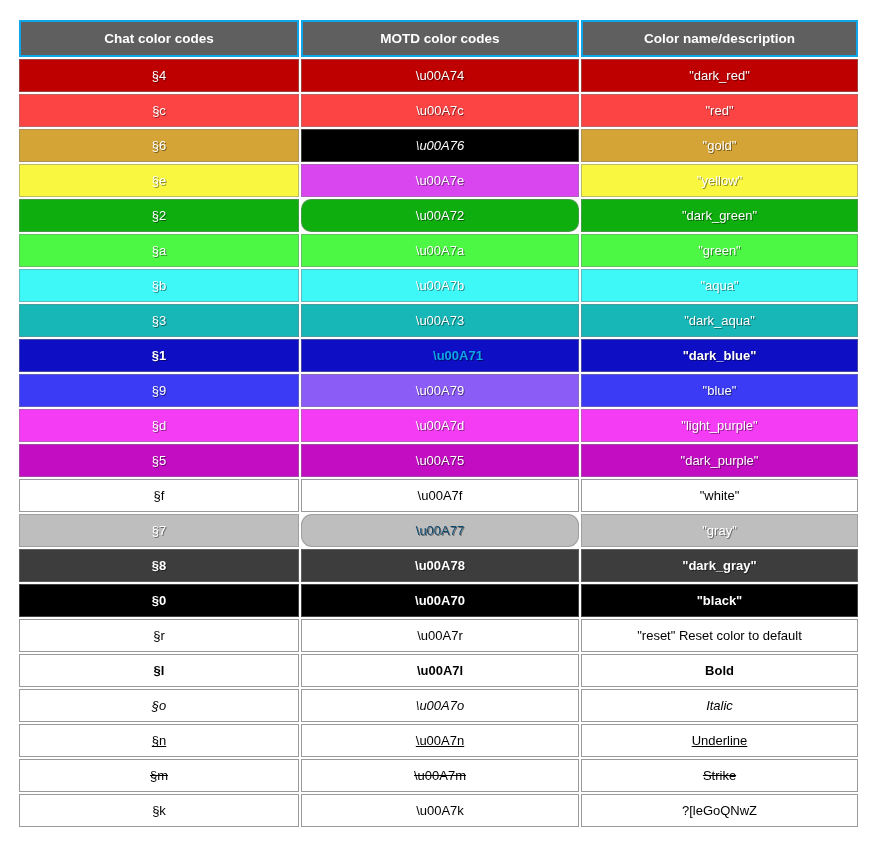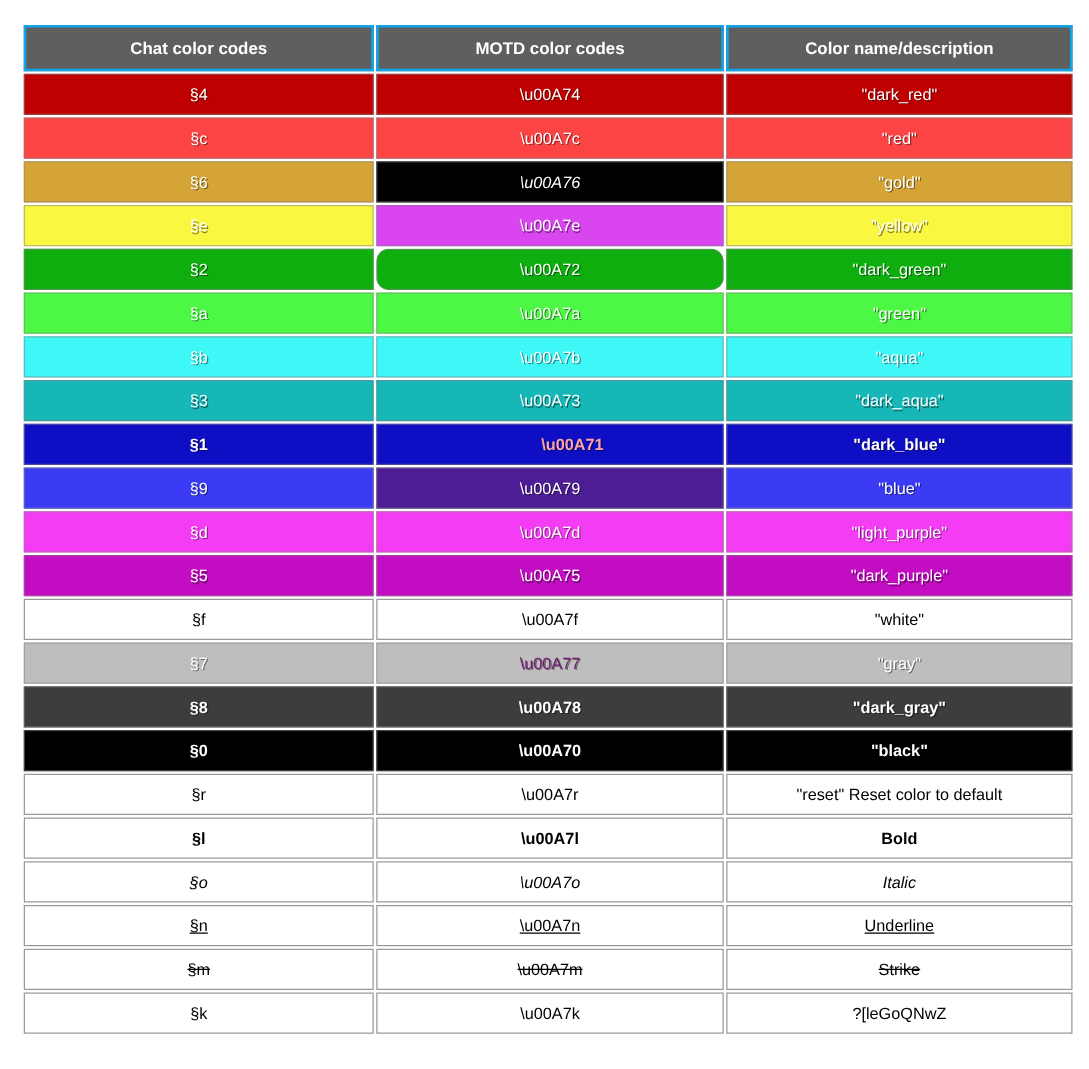--- a/index.html
+++ b/index.html
@@ -116,46 +116,46 @@
           <td style="background: rgb(62, 247, 247); color: rgb(255, 255, 255); border-color: rgba(130, 130, 130, 0.5);">\u00A7b</td>
           <td style="background: rgb(62, 247, 247); color: rgb(255, 255, 255); border-color: rgba(130, 130, 130, 0.5);">"aqua"</td>
         </tr>
         <tr class="tinted">
           <td style="background: rgb(23, 183, 183); color: rgb(255, 255, 255); border-color: rgba(130, 130, 130, 0.5);">§3</td>
           <td style="background: rgb(23, 183, 183); color: rgb(255, 255, 255); border-color: rgba(130, 130, 130, 0.5);">\u00A73</td>
           <td style="background: rgb(23, 183, 183); color: rgb(255, 255, 255); border-color: rgba(130, 130, 130, 0.5);">"dark_aqua"</td>
         </tr>
         <tr class="tinted">
           <td class="b" style="background: rgb(14, 14, 196); color: rgb(255, 255, 255); border-color: rgba(130, 130, 130, 0.5);">§1</td>
-          <td class="b" style="background: rgb(14, 14, 196); color: #fca5a5; border-color: rgba(130, 130, 130, 0.5); padding-left: 40px;">\u00A71</td>
+          <td class="b" style="background: rgb(14, 14, 196); color: #0ea5e9; border-color: rgba(130, 130, 130, 0.5); padding-left: 40px;">\u00A71</td>
           <td class="b" style="background: rgb(14, 14, 196); color: rgb(255, 255, 255); border-color: rgba(130, 130, 130, 0.5);">"dark_blue"</td>
         </tr>
         <tr class="tinted">
           <td style="background: rgb(59, 59, 245); color: rgb(255, 255, 255); border-color: rgba(130, 130, 130, 0.5);">§9</td>
-          <td style="background: #4c1d95; color: rgb(255, 255, 255); border-color: rgba(130, 130, 130, 0.5); text-align: center;">\u00A79</td>
+          <td style="background: #8b5cf6; color: rgb(255, 255, 255); border-color: rgba(130, 130, 130, 0.5); text-align: center;">\u00A79</td>
           <td style="background: rgb(59, 59, 245); color: rgb(255, 255, 255); border-color: rgba(130, 130, 130, 0.5);">"blue"</td>
         </tr>
         <tr class="tinted">
           <td style="background: rgb(244, 60, 244); color: rgb(255, 255, 255); border-color: rgba(130, 130, 130, 0.5);">§d</td>
           <td style="background: rgb(244, 60, 244); color: rgb(255, 255, 255); border-color: rgba(130, 130, 130, 0.5);">\u00A7d</td>
           <td style="background: rgb(244, 60, 244); color: rgb(255, 255, 255); border-color: rgba(130, 130, 130, 0.5);">"light_purple"</td>
         </tr>
         <tr class="tinted">
           <td style="background: rgb(194, 13, 194); color: rgb(255, 255, 255); border-color: rgba(130, 130, 130, 0.5);">§5</td>
           <td style="background: rgb(194, 13, 194); color: rgb(255, 255, 255); border-color: rgba(130, 130, 130, 0.5);">\u00A75</td>
           <td style="background: rgb(194, 13, 194); color: rgb(255, 255, 255); border-color: rgba(130, 130, 130, 0.5);">"dark_purple"</td>
         </tr>
         <tr class="plain">
           <td>§f</td>
           <td>\u00A7f</td>
           <td>"white"</td>
         </tr>
         <tr class="tinted">
           <td style="background: rgb(190, 190, 190); color: rgb(255, 255, 255); border-color: rgba(130, 130, 130, 0.5);">§7</td>
-          <td style="background: rgb(190, 190, 190); color: #701a75; border-color: rgba(130, 130, 130, 0.5);">\u00A77</td>
+          <td style="background: rgb(190, 190, 190); color: #0c4a6e; border-color: rgba(130, 130, 130, 0.5); border-radius: 11px;">\u00A77</td>
           <td style="background: rgb(190, 190, 190); color: rgb(255, 255, 255); border-color: rgba(130, 130, 130, 0.5);">"gray"</td>
         </tr>
         <tr class="tinted">
           <td class="b" style="background: rgb(61, 61, 61); color: rgb(255, 255, 255); border-color: rgba(130, 130, 130, 0.5);">§8</td>
           <td class="b" style="background: rgb(61, 61, 61); color: rgb(255, 255, 255); border-color: rgba(130, 130, 130, 0.5);">\u00A78</td>
           <td class="b" style="background: rgb(61, 61, 61); color: rgb(255, 255, 255); border-color: rgba(130, 130, 130, 0.5);">"dark_gray"</td>
         </tr>
         <tr class="tinted">
           <td class="b" style="background: rgb(0, 0, 0); color: rgb(255, 255, 255); border-color: rgba(130, 130, 130, 0.5);">§0</td>
           <td class="b" style="background: rgb(0, 0, 0); color: rgb(255, 255, 255); border-color: rgba(130, 130, 130, 0.5); text-align: center;">\u00A70</td>

